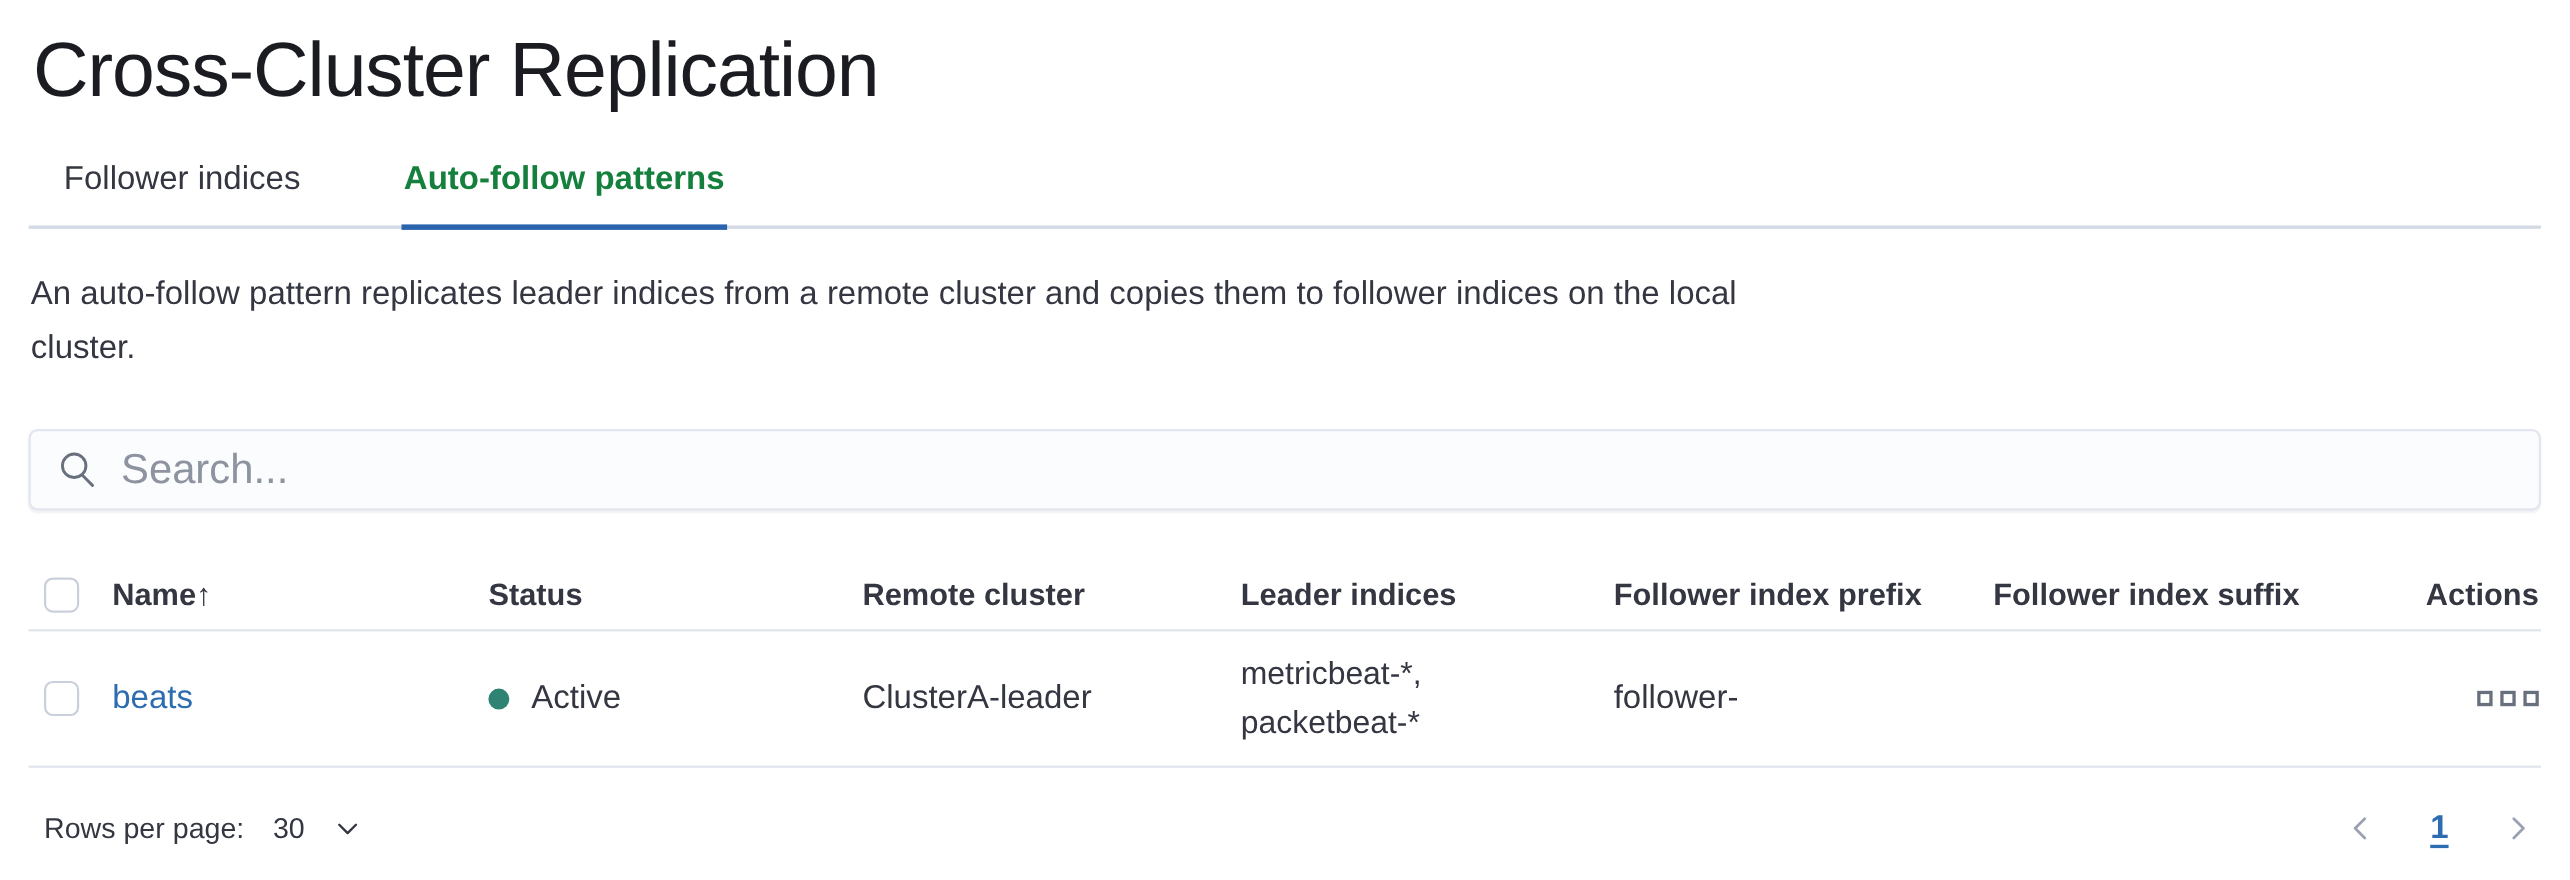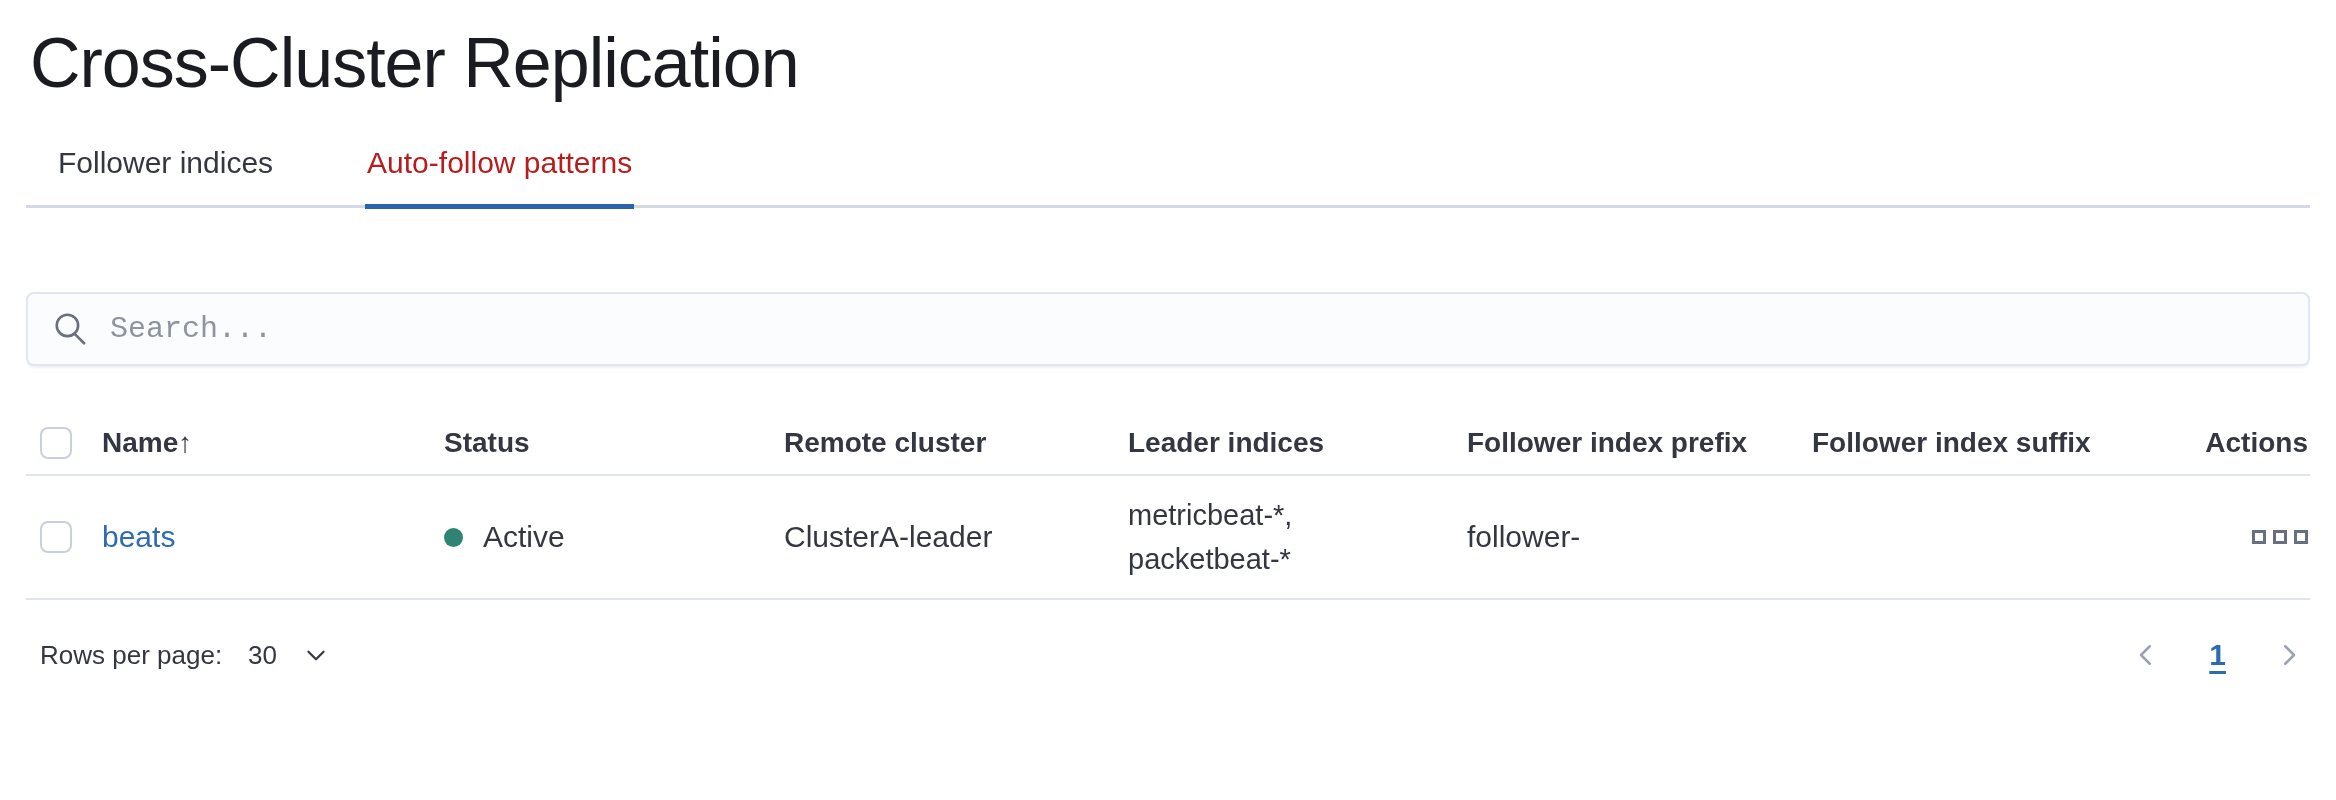--- a/index.html
+++ b/index.html
@@ -7,37 +7,37 @@
     font-family:"Liberation Sans","DejaVu Sans",sans-serif; color:#343741; }
   .page { padding:0 26px; }
 
   
   .page-title { font-size:70px; font-weight:400; letter-spacing:-1px; color:#1a1c21;
     padding:20px 0 0 4px; line-height:86px; }
 
   
   .tabs { display:flex; gap:90px; margin-top:30px; padding-left:30px; border-bottom:3px solid #d3dae6; }
   .tab { font-size:30px; line-height:34px; padding:10px 2px 24px; cursor:pointer; color:#343741; }
-  .tab.active { color:#b91c1c; border-bottom:5px solid #2b64ad; margin-bottom:-4px; }
+  .tab.active { color:#15803d; border-bottom:5px solid #2b64ad; margin-bottom:-4px;font-weight:bold; }
 
   
   .intro { display:flex; justify-content:space-between; align-items:flex-start; margin-top:34px; }
   .description { font-size:30px; line-height:49px; color:#343741; max-width:1640px; padding-left:2px; }
   .create-btn { background:#2f6cb0; color:#ffffff; border:none; border-radius:8px;
     height:76px; padding:0 36px; font-size:31px; font-family:inherit;
     display:flex; align-items:center; gap:18px; cursor:pointer; white-space:nowrap; margin-right:-10px; }
   .plus-circle { width:36px; height:36px; flex:0 0 auto; }
 
   
   .search-bar { margin-top:50px; height:74px; background:#fbfcfe; border:2px solid #e3e6f0;
     border-radius:8px; display:flex; align-items:center; padding:0 24px; gap:20px;
     box-shadow:0 2px 2px rgba(152,162,179,.15); }
   .search-bar svg { flex:0 0 auto; }
   .search-input { border:none; outline:none; background:transparent; flex:1 1 auto;
-    font-size:30px; font-family:Liberation Mono, monospace; color:#343741; }
+    font-size:38px; font-family:Liberation Sans, sans-serif; color:#343741; }
   .search-input::placeholder { color:#8d939f; }
 
   
   .table { margin-top:46px; }
   .grid { display:grid; grid-template-columns:62px 342px 340px 344px 339px 345px 345px 1fr;
     align-items:center; padding-left:14px; }
   .thead { height:64px; border-bottom:2px solid #e0e4ed; }
   .th { font-size:28px; font-weight:700; color:#343741; display:flex; align-items:center; gap:0; }
   .th.actions, .cell.actions { justify-self:end; padding-right:2px; }
   .sort-arrow { font-weight:400; font-size:28px; color:#343741; }
@@ -65,20 +65,21 @@
 <div class="page">
 
   <h1 class="page-title">Cross-Cluster Replication</h1>
 
   <div class="tabs">
     <div class="tab">Follower indices</div>
     <div class="tab active">Auto-follow patterns</div>
   </div>
 
   <div class="intro">
+    <p class="description">An auto-follow pattern replicates leader indices from a remote cluster and copies them to follower indices on the local cluster.</p>
   </div>
 
   <div class="search-bar">
     <svg width="38" height="38" viewBox="0 0 32 32">
       <circle cx="13" cy="13" r="9" fill="none" stroke="#69707d" stroke-width="2.2"></circle>
       <line x1="19.5" y1="20.5" x2="27" y2="28" stroke="#69707d" stroke-width="2.2" stroke-linecap="round"></line>
     </svg>
     <input class="search-input" type="text" placeholder="Search..." style="">
   </div>
 

